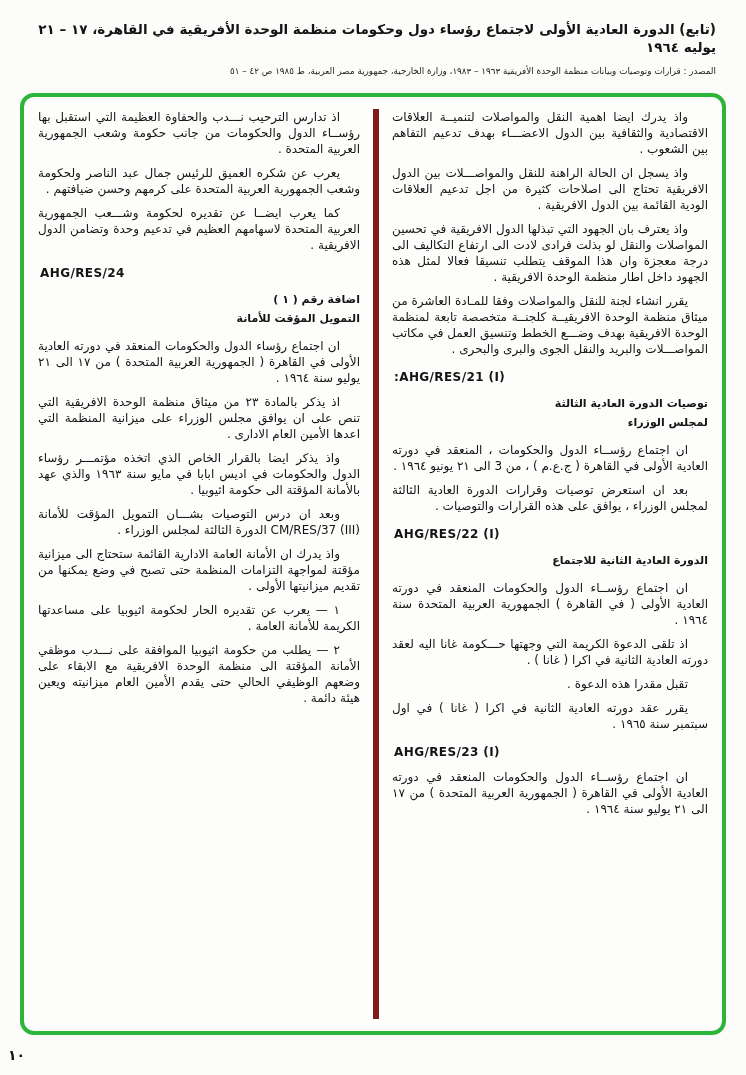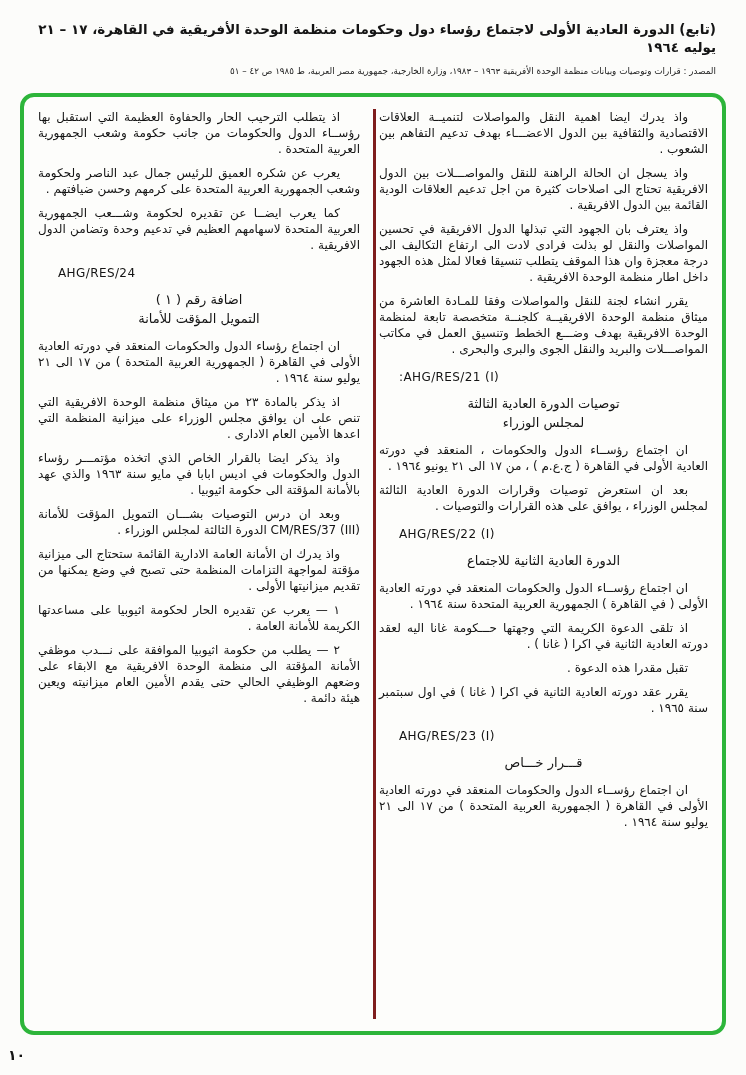--- a/index.html
+++ b/index.html
@@ -27,33 +27,33 @@
     background: #fdfdfb;
     padding: 12px 14px;
     overflow: hidden;
   }
   .cols { display: flex; direction: rtl; height: 100%; }
   .col {
     width: 50%; box-sizing: border-box;
     direction: rtl; text-align: justify;
     font-size: 12px; line-height: 16px;
   }
-  .col-right { padding-left: 3px; border-left: 3px solid #7f1d1d; }
+  .col-right { padding-left: 13px; border-left: 6px solid #7f1d1d; }
   .col-left  { padding-right: 13px; }
 
   .block.para { margin: 0 0 8px 0; text-indent: 20px; }
   .block.code {
     direction: ltr; text-align: left;
-    font-weight: normal; font-size: 12px;
-    margin: 12px 0 9px 20px; letter-spacing: 0.4px;
+    font-weight: bold; font-size: 12px;
+    margin: 12px 0 9px 2px; letter-spacing: 0.4px;
     text-indent: 0;
   }
   .block.heading {
-    text-align: center; font-weight: normal;
-    font-size: 13px; line-height: 19px;
+    text-align: right; font-weight: bold;
+    font-size: 11px; line-height: 19px;
     white-space: pre-line;
     margin: 8px 0 10px 0; text-indent: 0;
   }
 
   
   .page-number {
     position: absolute; bottom: 12px; left: 0;
     width: 100%; 
     font-size: 14px; font-weight: bold; margin-left: 8px;
   }
@@ -71,34 +71,33 @@
   <div class="frame">
     <div class="cols">
       <div class="col col-right">
           <div class="block para">واذ يدرك ايضا اهمية النقل والمواصلات لتنميــة العلاقات الاقتصادية والثقافية بين الدول الاعضـــاء بهدف تدعيم التفاهم بين الشعوب .</div>
           <div class="block para">واذ يسجل ان الحالة الراهنة للنقل والمواصـــلات بين الدول الافريقية تحتاج الى اصلاحات كثيرة من اجل تدعيم العلاقات الودية القائمة بين الدول الافريقية .</div>
           <div class="block para">واذ يعترف بان الجهود التي تبذلها الدول الافريقية في تحسين المواصلات والنقل لو بذلت فرادى لادت الى ارتفاع التكاليف الى درجة معجزة وان هذا الموقف يتطلب تنسيقا فعالا لمثل هذه الجهود داخل اطار منظمة الوحدة الافريقية .</div>
           <div class="block para">يقرر انشاء لجنة للنقل والمواصلات وفقا للمـادة العاشرة من ميثاق منظمة الوحدة الافريقيــة كلجنــة متخصصة تابعة لمنظمة الوحدة الافريقية بهدف وضـــع الخطط وتنسيق العمل في مكاتب المواصـــلات والبريد والنقل الجوى والبرى والبحرى .</div>
           <div class="block code">:AHG/RES/21 (I)</div>
           <div class="block heading">توصيات الدورة العادية الثالثة
 لمجلس الوزراء</div>
-          <div class="block para">ان اجتماع رؤســاء الدول والحكومات ، المنعقد في دورته العادية الأولى في القاهرة ( ج.ع.م ) ، من ١٧ الى ٢١ يونيو ١٩٦٤ .</div>
+          <div class="block para">ان اجتماع رؤســاء الدول والحكومات ، المنعقد في دورته العادية الأولى في القاهرة ( ج.ع.م ) ، من 3 الى ٢١ يونيو ١٩٦٤ .</div>
           <div class="block para">بعد ان استعرض توصيات وقرارات الدورة العادية الثالثة لمجلس الوزراء ، يوافق على هذه القرارات والتوصيات .</div>
           <div class="block code">AHG/RES/22 (I)</div>
           <div class="block heading">الدورة العادية الثانية للاجتماع</div>
           <div class="block para">ان اجتماع رؤســاء الدول والحكومات المنعقد في دورته العادية الأولى ( في القاهرة ) الجمهورية العربية المتحدة سنة ١٩٦٤ .</div>
           <div class="block para">اذ تلقى الدعوة الكريمة التي وجهتها حـــكومة غانا اليه لعقد دورته العادية الثانية في اكرا ( غانا ) .</div>
           <div class="block para">تقبل مقدرا هذه الدعوة .</div>
           <div class="block para">يقرر عقد دورته العادية الثانية في اكرا ( غانا ) في اول سبتمبر سنة ١٩٦٥ .</div>
           <div class="block code">AHG/RES/23 (I)</div>
-          <div class="block heading">قـــرار  خـــاص</div>
           <div class="block para">ان اجتماع رؤســاء الدول والحكومات المنعقد في دورته العادية الأولى في القاهرة ( الجمهورية العربية المتحدة ) من ١٧ الى ٢١ يوليو سنة ١٩٦٤ .</div>
         </div>
       <div class="col col-left">
-          <div class="block para">اذ يتطلب الترحيب الحار والحفاوة العظيمة التي استقبل بها رؤســاء الدول والحكومات من جانب حكومة وشعب الجمهورية العربية المتحدة .</div>
+          <div class="block para">اذ تدارس الترحيب نـــدب والحفاوة العظيمة التي استقبل بها رؤســاء الدول والحكومات من جانب حكومة وشعب الجمهورية العربية المتحدة .</div>
           <div class="block para">يعرب عن شكره العميق للرئيس جمال عبد الناصر ولحكومة وشعب الجمهورية العربية المتحدة على كرمهم وحسن ضيافتهم .</div>
           <div class="block para">كما يعرب ايضــا عن تقديره لحكومة وشـــعب الجمهورية العربية المتحدة لاسهامهم العظيم في تدعيم وحدة وتضامن الدول الافريقية .</div>
           <div class="block code">AHG/RES/24</div>
           <div class="block heading">اضافة رقم ( ١ )
 التمويل المؤقت للأمانة</div>
           <div class="block para">ان اجتماع رؤساء الدول والحكومات المنعقد في دورته العادية الأولى في القاهرة ( الجمهورية العربية المتحدة ) من ١٧ الى ٢١ يوليو سنة ١٩٦٤ .</div>
           <div class="block para">اذ يذكر بالمادة ٢٣ من ميثاق منظمة الوحدة الافريقية التي تنص على ان يوافق مجلس الوزراء على ميزانية المنظمة التي اعدها الأمين العام الادارى .</div>
           <div class="block para">واذ يذكر ايضا بالقرار الخاص الذي اتخذه مؤتمـــر رؤساء الدول والحكومات في اديس ابابا في مايو سنة ١٩٦٣ والذي عهد بالأمانة المؤقتة الى حكومة اثيوبيا .</div>
           <div class="block para">وبعد ان درس التوصيات بشـــان التمويل المؤقت للأمانة CM/RES/37 (III) الدورة الثالثة لمجلس الوزراء .</div>
           <div class="block para">واذ يدرك ان الأمانة العامة الادارية القائمة ستحتاج الى ميزانية مؤقتة لمواجهة التزامات المنظمة حتى تصبح في وضع يمكنها من تقديم ميزانيتها الأولى .</div>

